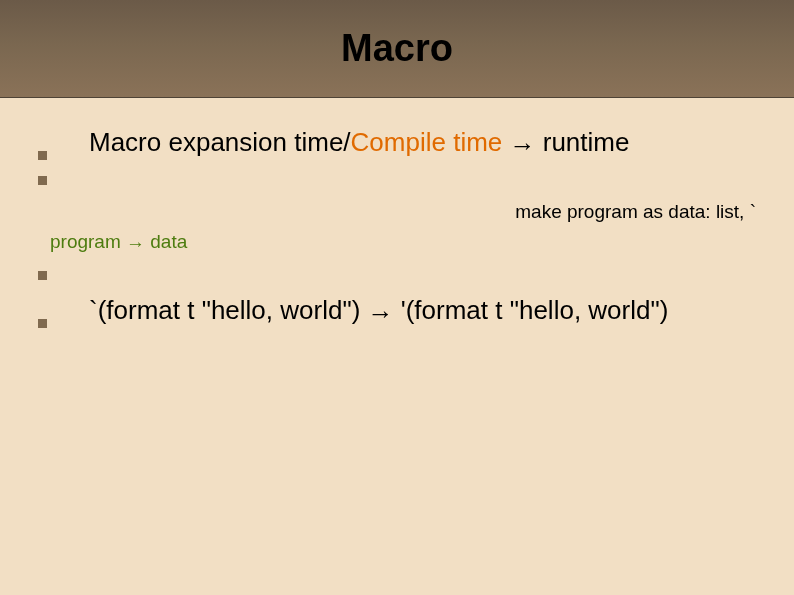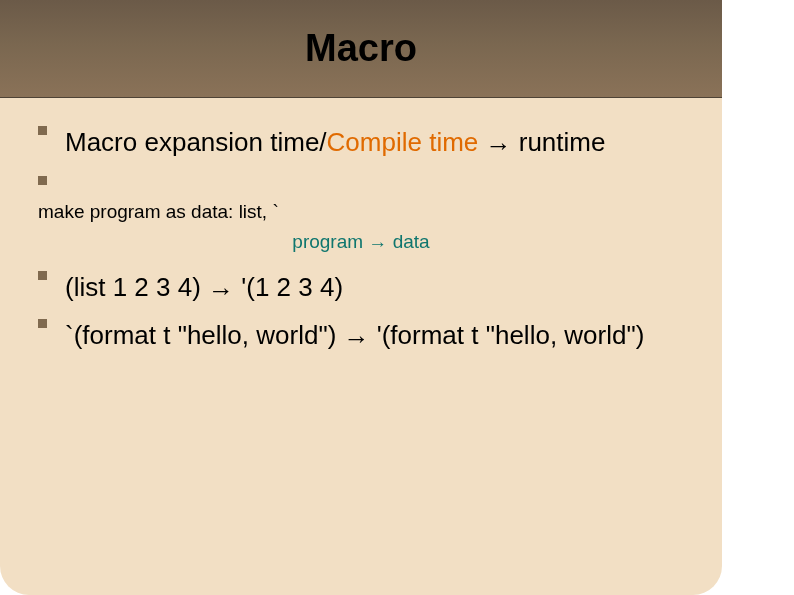--- a/index.html
+++ b/index.html
@@ -1,68 +1,68 @@
 <!DOCTYPE html>
 <html><head>
 <meta charset="utf-8">
 <style>
   * { margin: 0; padding: 0; box-sizing: border-box; }
   html, body { width: 794px; height: 595px; overflow: hidden; font-family: Arial, Helvetica, sans-serif; }
   .slide {
-    width: 722px;
+    width: 794px;
     height: 595px;
     background: #f2dfc4;
     position: relative;
-    border-radius: 29px;
   }
   .title-band {
     width: 100%;
     height: 98px;
     background: linear-gradient(to bottom, #6b5a48 0%, #7a6750 45%, #8a7258 100%);
     display: flex;
     align-items: center;
     justify-content: center;
     border-bottom: 1px solid #4e4336;
   }
   .title-text {
     color: #000;
     font-size: 38px;
     font-weight: bold;
   }
   .content {
     padding: 28px 38px 0 38px;
   }
   .bullet-row {
     display: flex;
-    align-items: flex-start;
+    align-items: flex-end;
     margin-bottom: 16px;
+    gap: 24px;
   }
   .bullet-row .square {
     width: 9px;
     height: 9px;
     background: #806a4f;
     margin-right: 18px;
     flex-shrink: 0;
   }
   .bullet-text {
     font-size: 26px;
     color: #000;
     line-height: 1.3;
   }
   .orange { color: #e06a00; }
   .note-line {
     font-size: 19px;
     color: #000;
     margin: 12px 0 4px 0;
+    text-align: right;
   }
   .note-line2 {
     font-size: 19px;
-    color: #0f766e;
-    margin: 8px 0 18px 0;
-    text-align: center;
+    color: #4d7c0f;
+    margin: 8px 0 18px 12px;
   }
   .bullet-row.small-gap { margin-bottom: 14px; margin-top: 8px; }
 </style>
 </head>
 <body>
 
 <div class="slide">
   <div class="title-band">
     <div class="title-text">Macro</div>
   </div>
@@ -77,21 +77,20 @@
 
     <div class="bullet-row">
       <div class="square"></div>
     </div>
 
     <div class="note-line">make program as data: list, `</div>
     <div class="note-line2">program → data</div>
 
     <div class="bullet-row small-gap">
       <div class="square"></div>
-      <div class="bullet-text">(list 1 2 3 4) → '(1 2 3 4)</div>
     </div>
 
 
     <div class="bullet-row small-gap">
       <div class="square"></div>
       <div class="bullet-text">`(format t "hello, world") → '(format t "hello, world")</div>
     </div>
 
   </div>
 </div>

